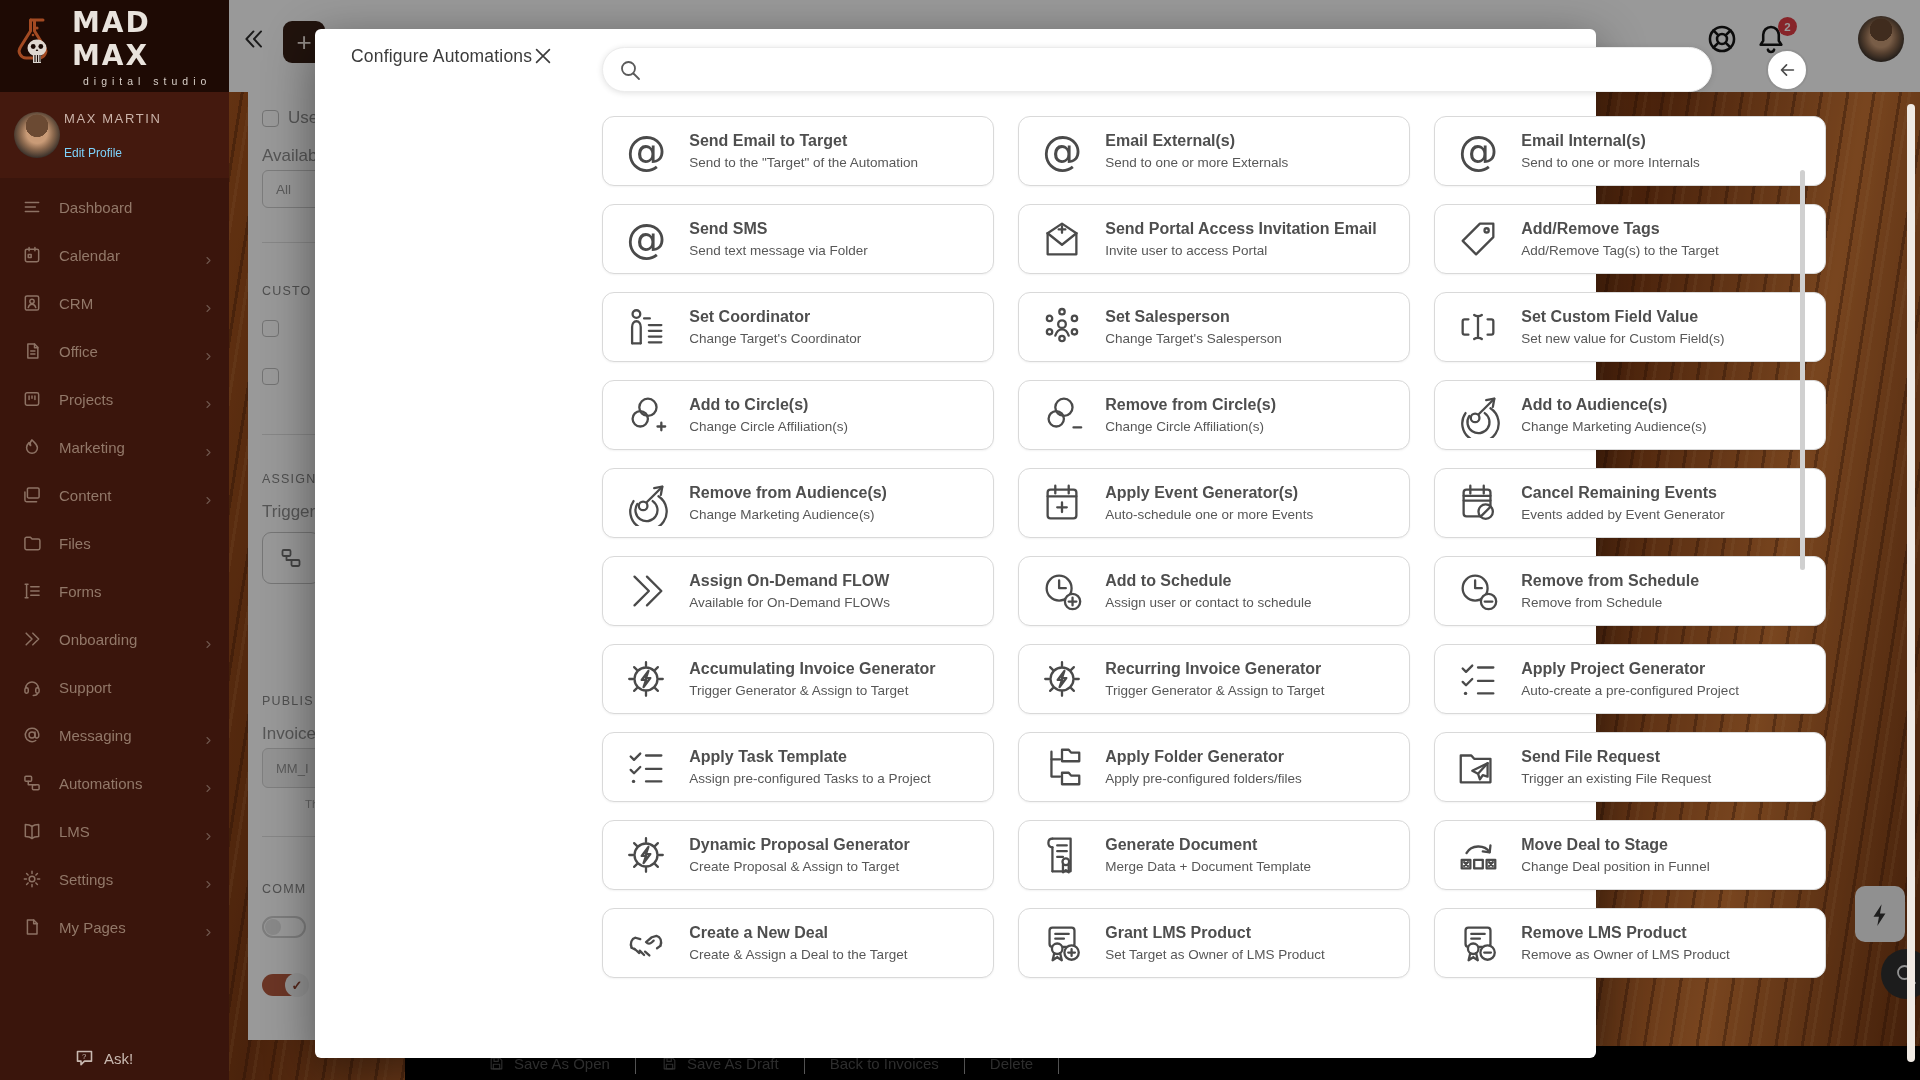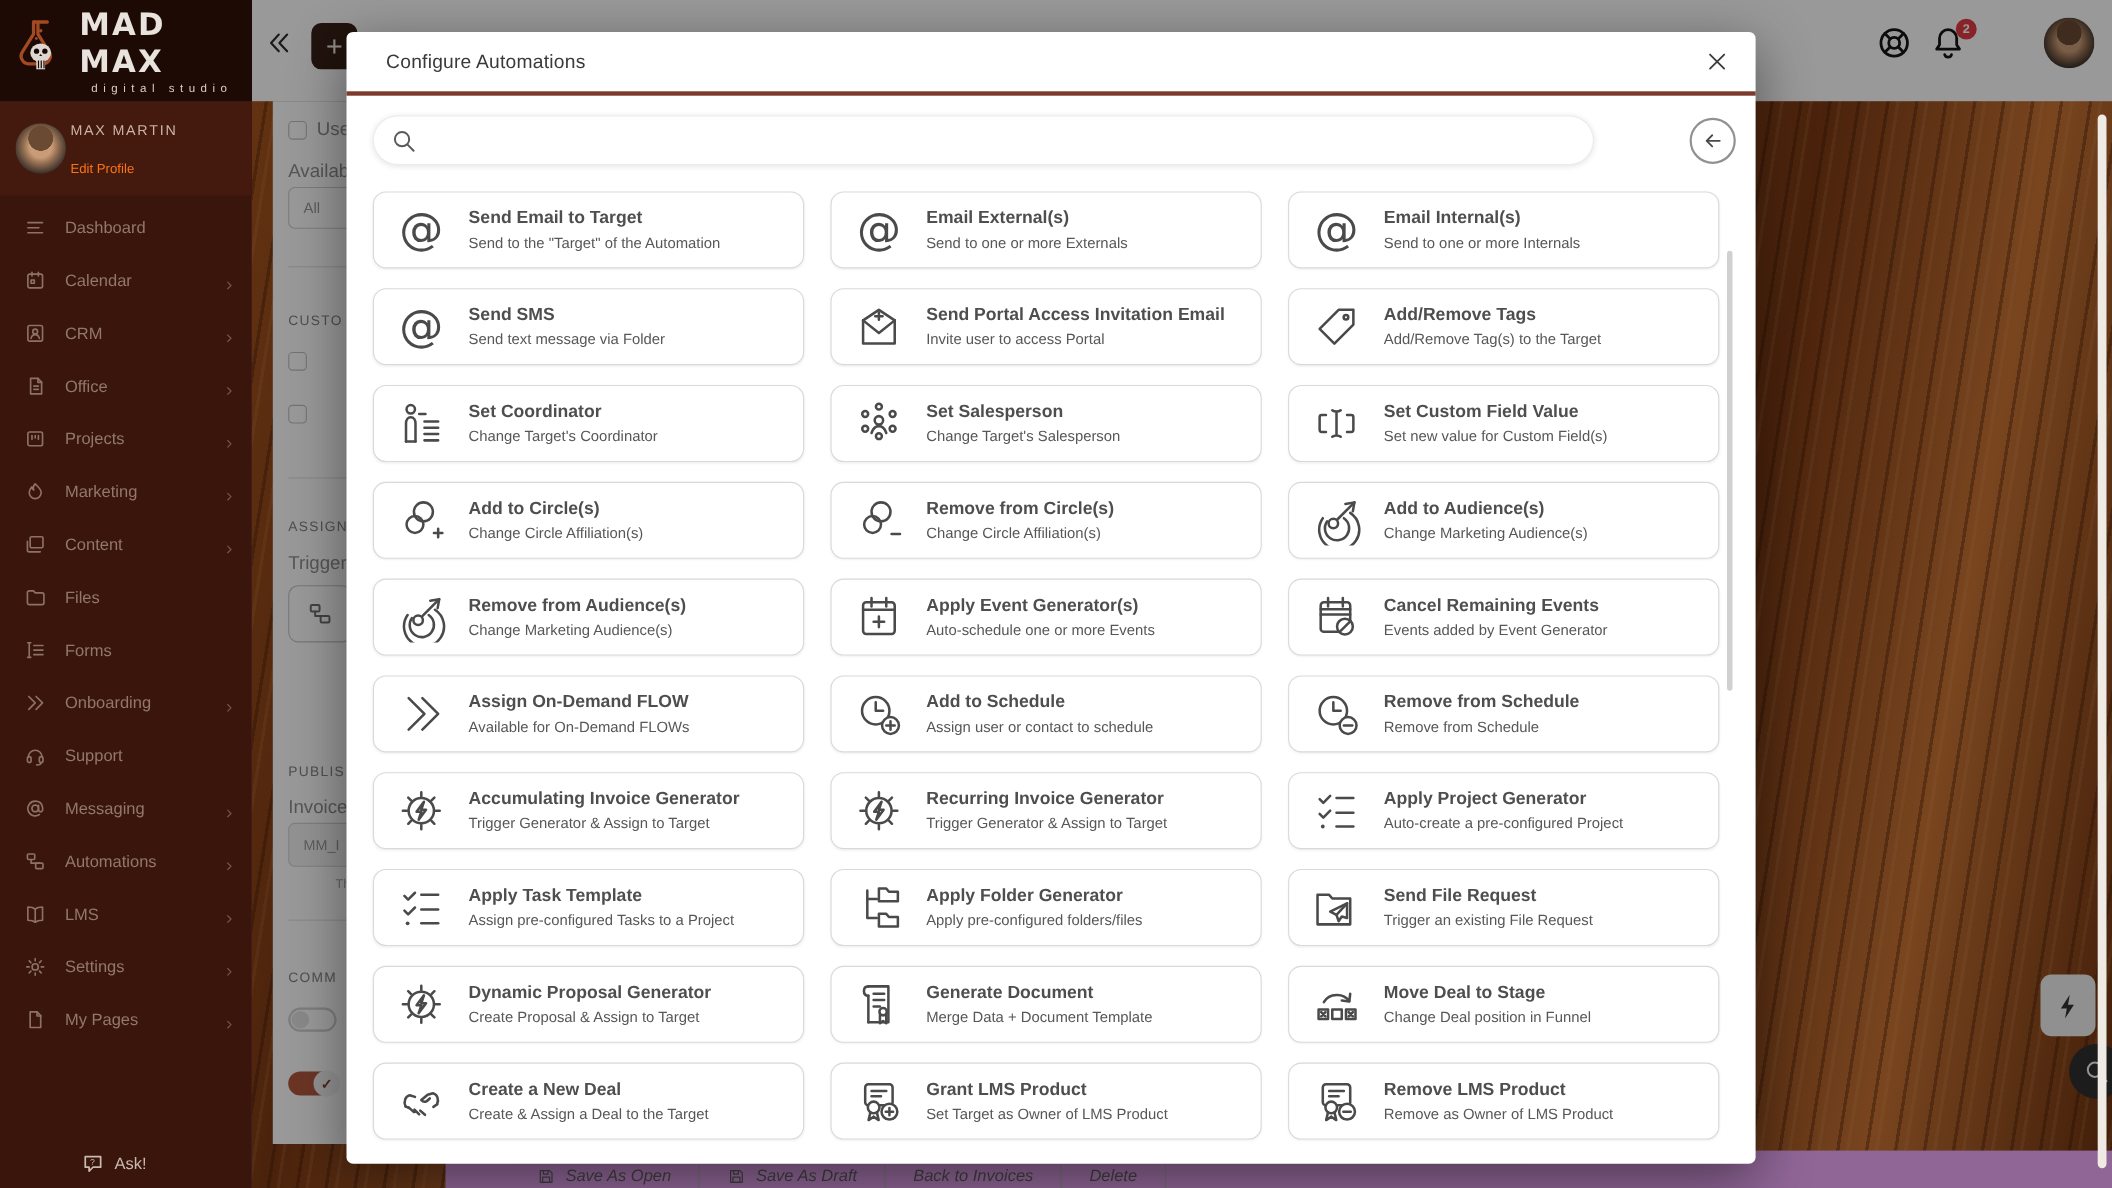--- a/index.html
+++ b/index.html
@@ -22,21 +22,21 @@
   .logo-text-col { display:flex; flex-direction:column; }
   .logo-title { color:#e9e3dd; font-weight:bold; font-size:28px; letter-spacing:2px; font-family:"DejaVu Sans", sans-serif; }
   .logo-sub { color:#d8cfc8; font-size:10.5px; letter-spacing:5px; margin-top:3px;margin-left:11px; }
   .profile { height:86px; background:#44190e; display:flex; align-items:center; padding:0 12px 0 14px; gap:4px; }
   .avatar { border-radius:50%; background:
       radial-gradient(circle at 50% 30%, #6b4a33 0 28%, rgba(0,0,0,0) 29%),
       radial-gradient(circle at 50% 46%, #c99b77 0 30%, #8d6a4f 48%, #3c322b 72%, #2e2a26 100%);
       flex:0 0 auto; }
   .profile .avatar { width:46px; height:46px; }
   .profile-name { color:#cbb3a9; font-size:13px; letter-spacing:1.6px; }
-  .profile-link { color:#f97316; font-size:12px; margin-top:20px; }
+  .profile-link { color:#7dd3fc; font-size:12px; margin-top:20px; }
   .menu { padding-top:5px; }
   .side-item { height:48px; display:flex; align-items:center; padding:0 16px 0 22px; gap:17px; color:#927869; font-size:15px; cursor:pointer; }
   .side-item .s-icon { width:20px; height:20px; flex:0 0 auto; color:#8d7264; }
   .side-item .chev { margin-left:auto; width:9px; height:9px; color:#6f564c; }
   .ask { position:absolute; left:74px; top:1048px; display:flex; align-items:center; gap:9px; color:#c9b9b1; font-size:15px; }
   .ask .s-icon { width:21px; height:21px; }
   
   .topbar { position:absolute; left:229px; top:0; right:0; height:92px; background:#ffffff; z-index:8; }
   .tb-collapse { position:absolute; left:12px; top:26px; width:26px; height:26px; color:#2d2d2d; }
   .tb-plus-tab { position:absolute; left:54px; top:21px; width:42px; height:42px; background:#382017; border-radius:9px; color:#f3e9e2; font-size:26px; display:flex; align-items:center; justify-content:center; }
@@ -55,33 +55,33 @@
   .fp-hr { width:140px; height:1px; background:#e2e2e2; }
   .fp-input { width:140px; height:40px; border:1px solid #d4d4d4; background:#f6f6f6; border-radius:6px; display:flex; align-items:center; padding-left:13px; font-size:13px; color:#9a9a9a; }
   .fp-small { font-size:11.5px; color:#a8a8a8; }
   .fp-iconbox { width:58px; height:52px; border:1.6px solid #c5c5c5; border-radius:9px; display:flex; align-items:center; justify-content:center; color:#6f6f6f; }
   .fp-iconbox .s-icon { width:24px; height:24px; }
   .toggle-off { width:44px; height:22px; border:2px solid #d0d0d0; border-radius:12px; position:relative; }
   .toggle-off .knob { position:absolute; left:1px; top:1px; width:16px; height:16px; border-radius:50%; background:#e4e4e4; }
   .toggle-on { width:44px; height:22px; background:#b2593f; border-radius:12px; position:relative; }
   .toggle-on .knob { position:absolute; right:-3px; top:-1px; width:24px; height:24px; border-radius:50%; background:#f3f3f3; color:#8c3f2b; font-size:13px; font-weight:bold; display:flex; align-items:center; justify-content:center; }
   
-  .bottombar { position:absolute; left:405px; right:0; bottom:0; height:34px; background:#f0abfc; display:flex; align-items:flex-end; padding-left:58px; z-index:7;font-style:italic; }
+  .bottombar { position:absolute; left:405px; right:0; bottom:0; height:34px; background:#000000; display:flex; align-items:center; padding-left:58px; z-index:7; }
   .bb-btn { display:flex; align-items:center; gap:9px; padding:0 25px; height:22px; border-right:1px solid #bcbcbc; color:#6a6a6a; font-size:15px; cursor:pointer; }
   .bb-btn .s-icon { width:17px; height:17px; }
   
   .fab-flash { position:absolute; left:1855px; top:886px; width:50px; height:56px; background:#f1f1f1; border-radius:10px; display:flex; align-items:center; justify-content:center; color:#333; z-index:20; }
   .fab-flash .s-icon { width:26px; height:26px; }
   .fab-search { position:absolute; left:1881px; top:949px; width:50px; height:50px; background:#303030; border-radius:50%; display:flex; align-items:center; justify-content:center; color:#f4f4f4; z-index:20; }
   .fab-search .s-icon { width:24px; height:24px; }
   .page-scrollbar { position:absolute; left:1907px; top:104px; width:8px; height:958px; background:#f0eae4; border-radius:4px; z-index:70; }
   
   .dim { position:absolute; left:229px; top:0; right:0; bottom:0; background:rgba(0,0,0,0.40); z-index:50; }
   
-  .modal { position:absolute; left:315px; top:29px; width:1281px; height:1029px; background:#fff; border-radius:6px; z-index:80; box-shadow:0 14px 50px rgba(0,0,0,.45); display:flex; flex-direction:column; }
+  .modal { position:absolute; left:315px; top:29px; width:1281px; height:1029px; background:#fff; border-radius:6px; z-index:80; box-shadow:0 14px 50px rgba(0,0,0,.45); display:flex; flex-direction:row; }
   .modal-header { height:54px; display:flex; align-items:center; padding:0 24px 0 36px; flex:0 0 auto; }
   .modal-title { font-size:17.5px; color:#3a3a3a; letter-spacing:.2px; }
   .modal-close { margin-left:auto; width:22px; height:22px; color:#3c3c3c; cursor:pointer; }
   .modal-divider { height:4px; background:#7b3a2c; flex:0 0 auto; }
   .modal-body { position:relative; padding:18px 0 0 24px; flex:1; }
   .search-pill { width:1110px; height:45px; border:1px solid #ececec; border-radius:23px; box-shadow:0 1px 6px rgba(0,0,0,.12); display:flex; align-items:center; padding-left:15px; background:#fff; }
   .search-pill .s-icon { width:24px; height:24px; color:#5a5a5a; flex:0 0 auto; }
   .search-input { border:none; outline:none; flex:1; height:40px; font-size:15px; padding:0 16px; font-family:"Liberation Sans", sans-serif; background:transparent; color:#333; }
   .back-btn { position:absolute; right:18px; top:20px; width:42px; height:42px; border:2px solid #919191; border-radius:50%; color:#4a4a4a; display:flex; align-items:center; justify-content:center; cursor:pointer; background:#fff; }
   .back-btn .s-icon { width:22px; height:22px; }

